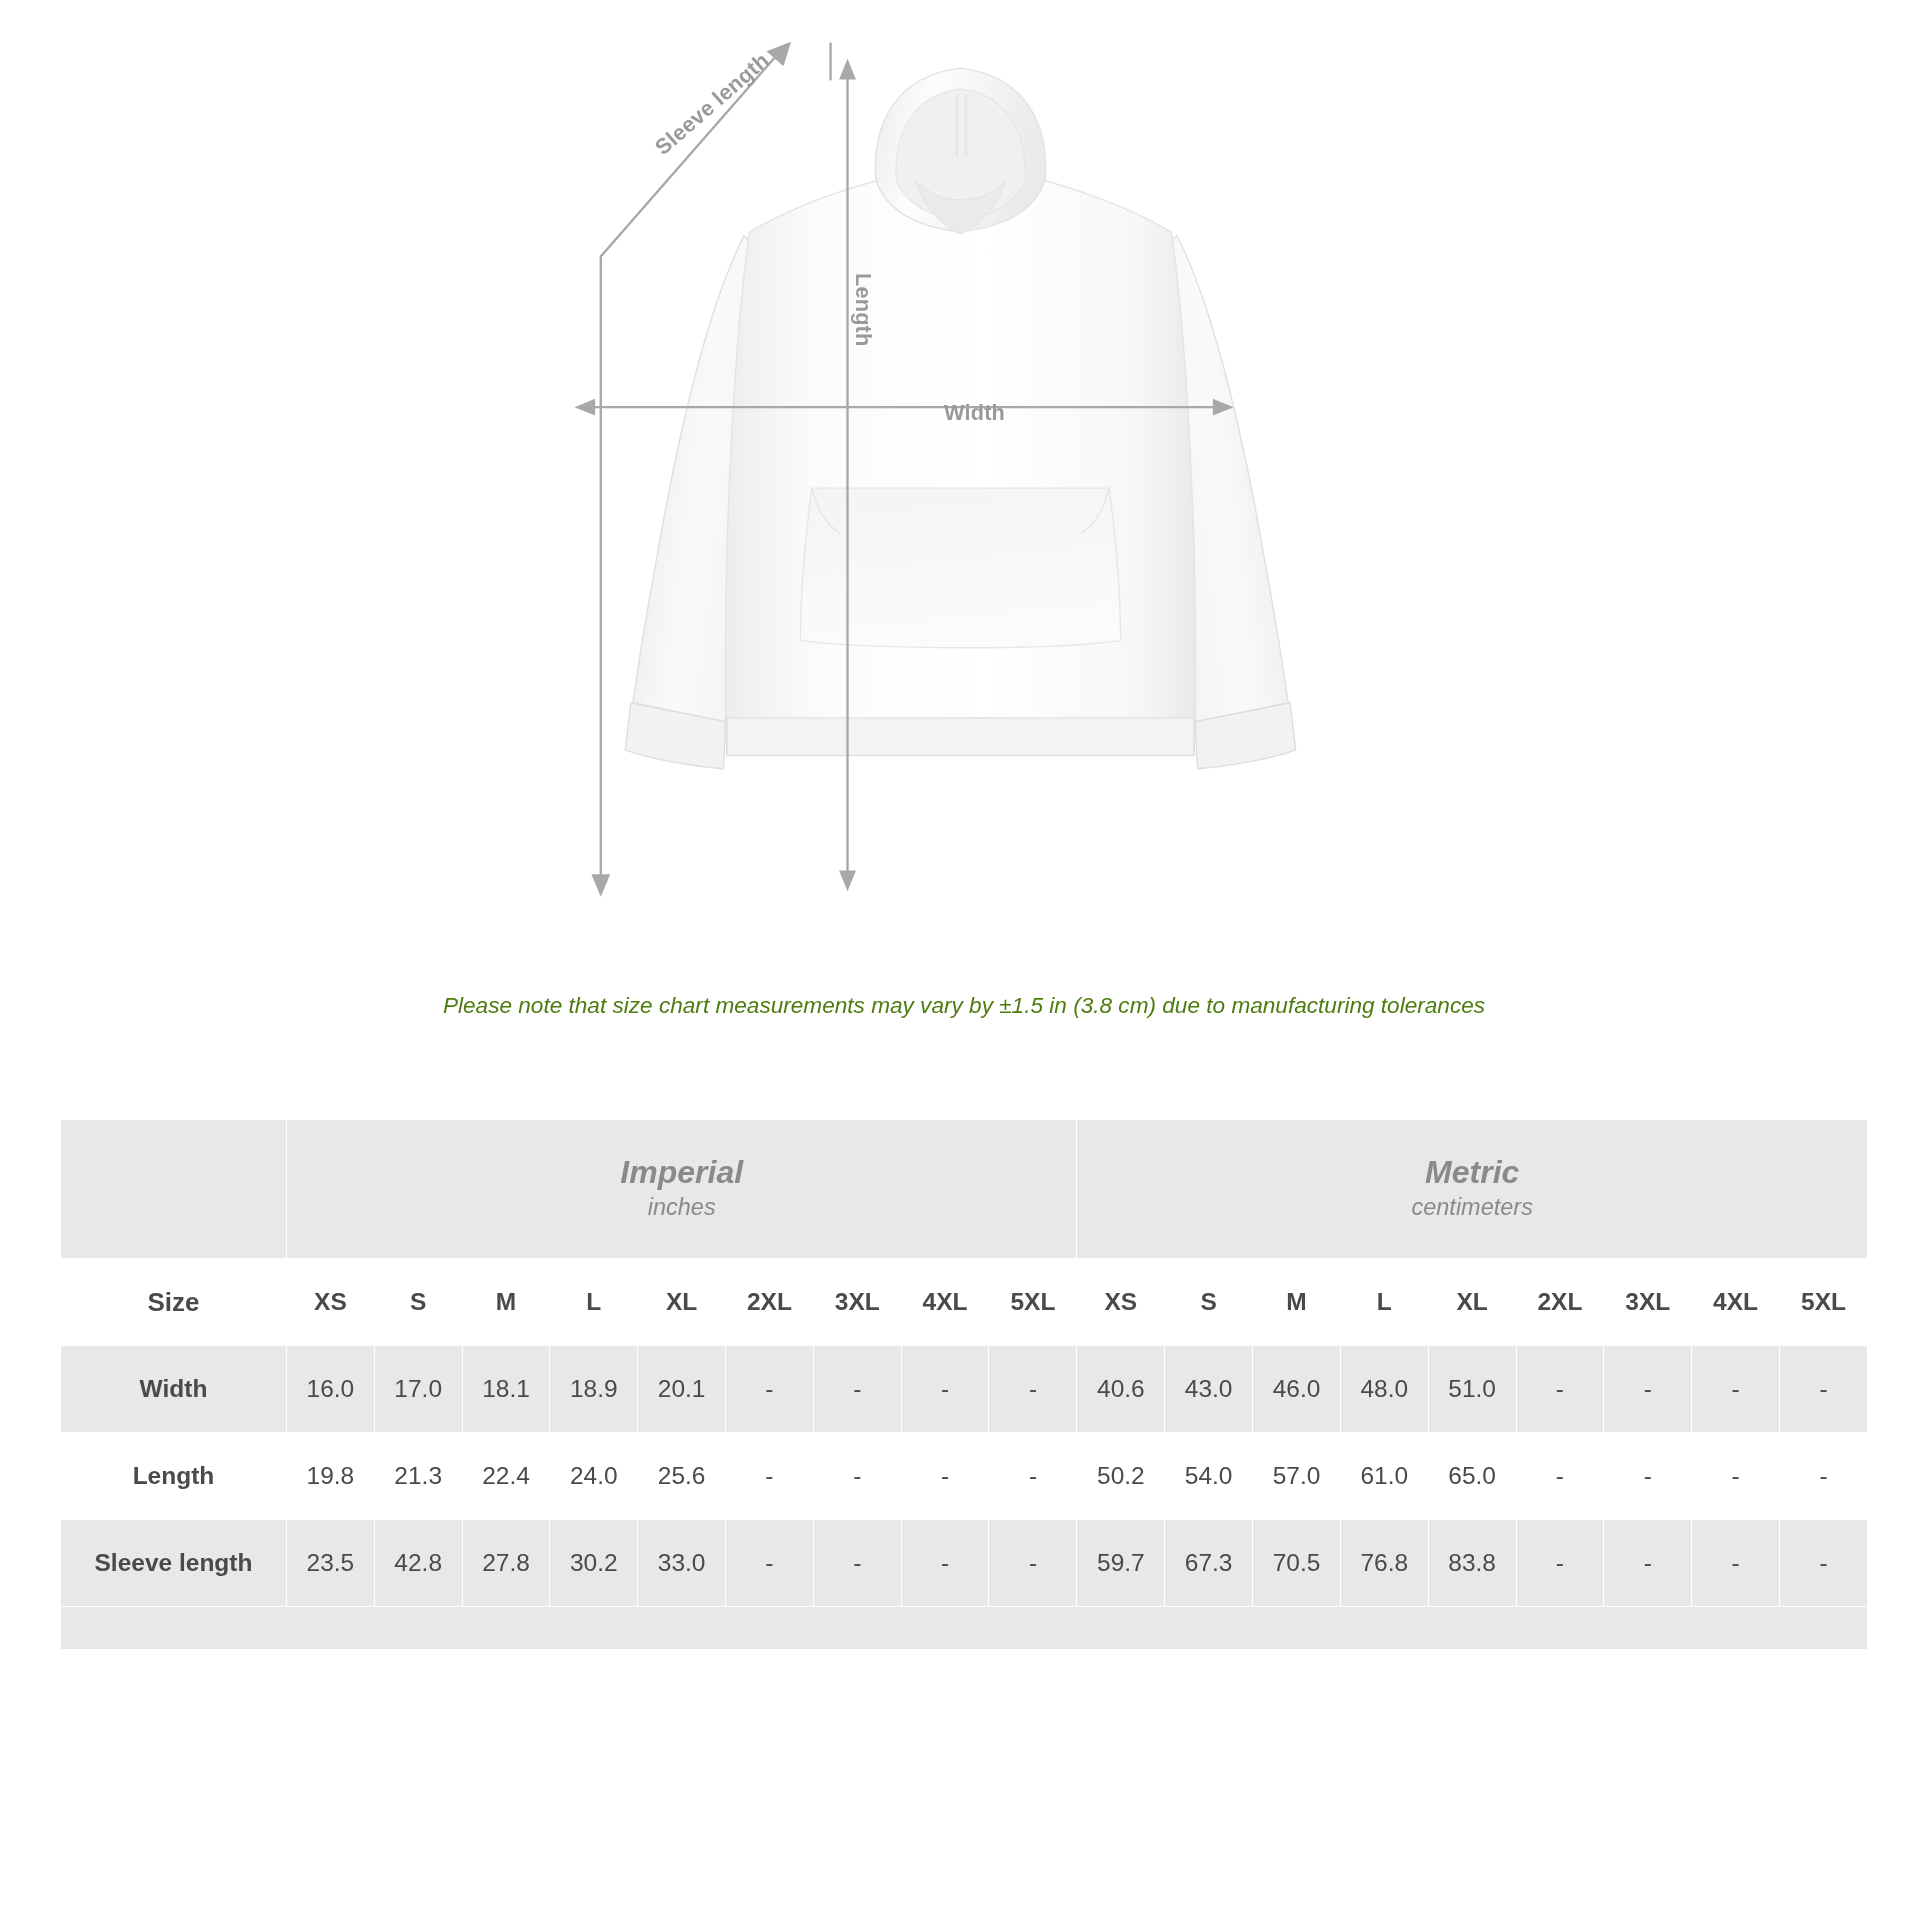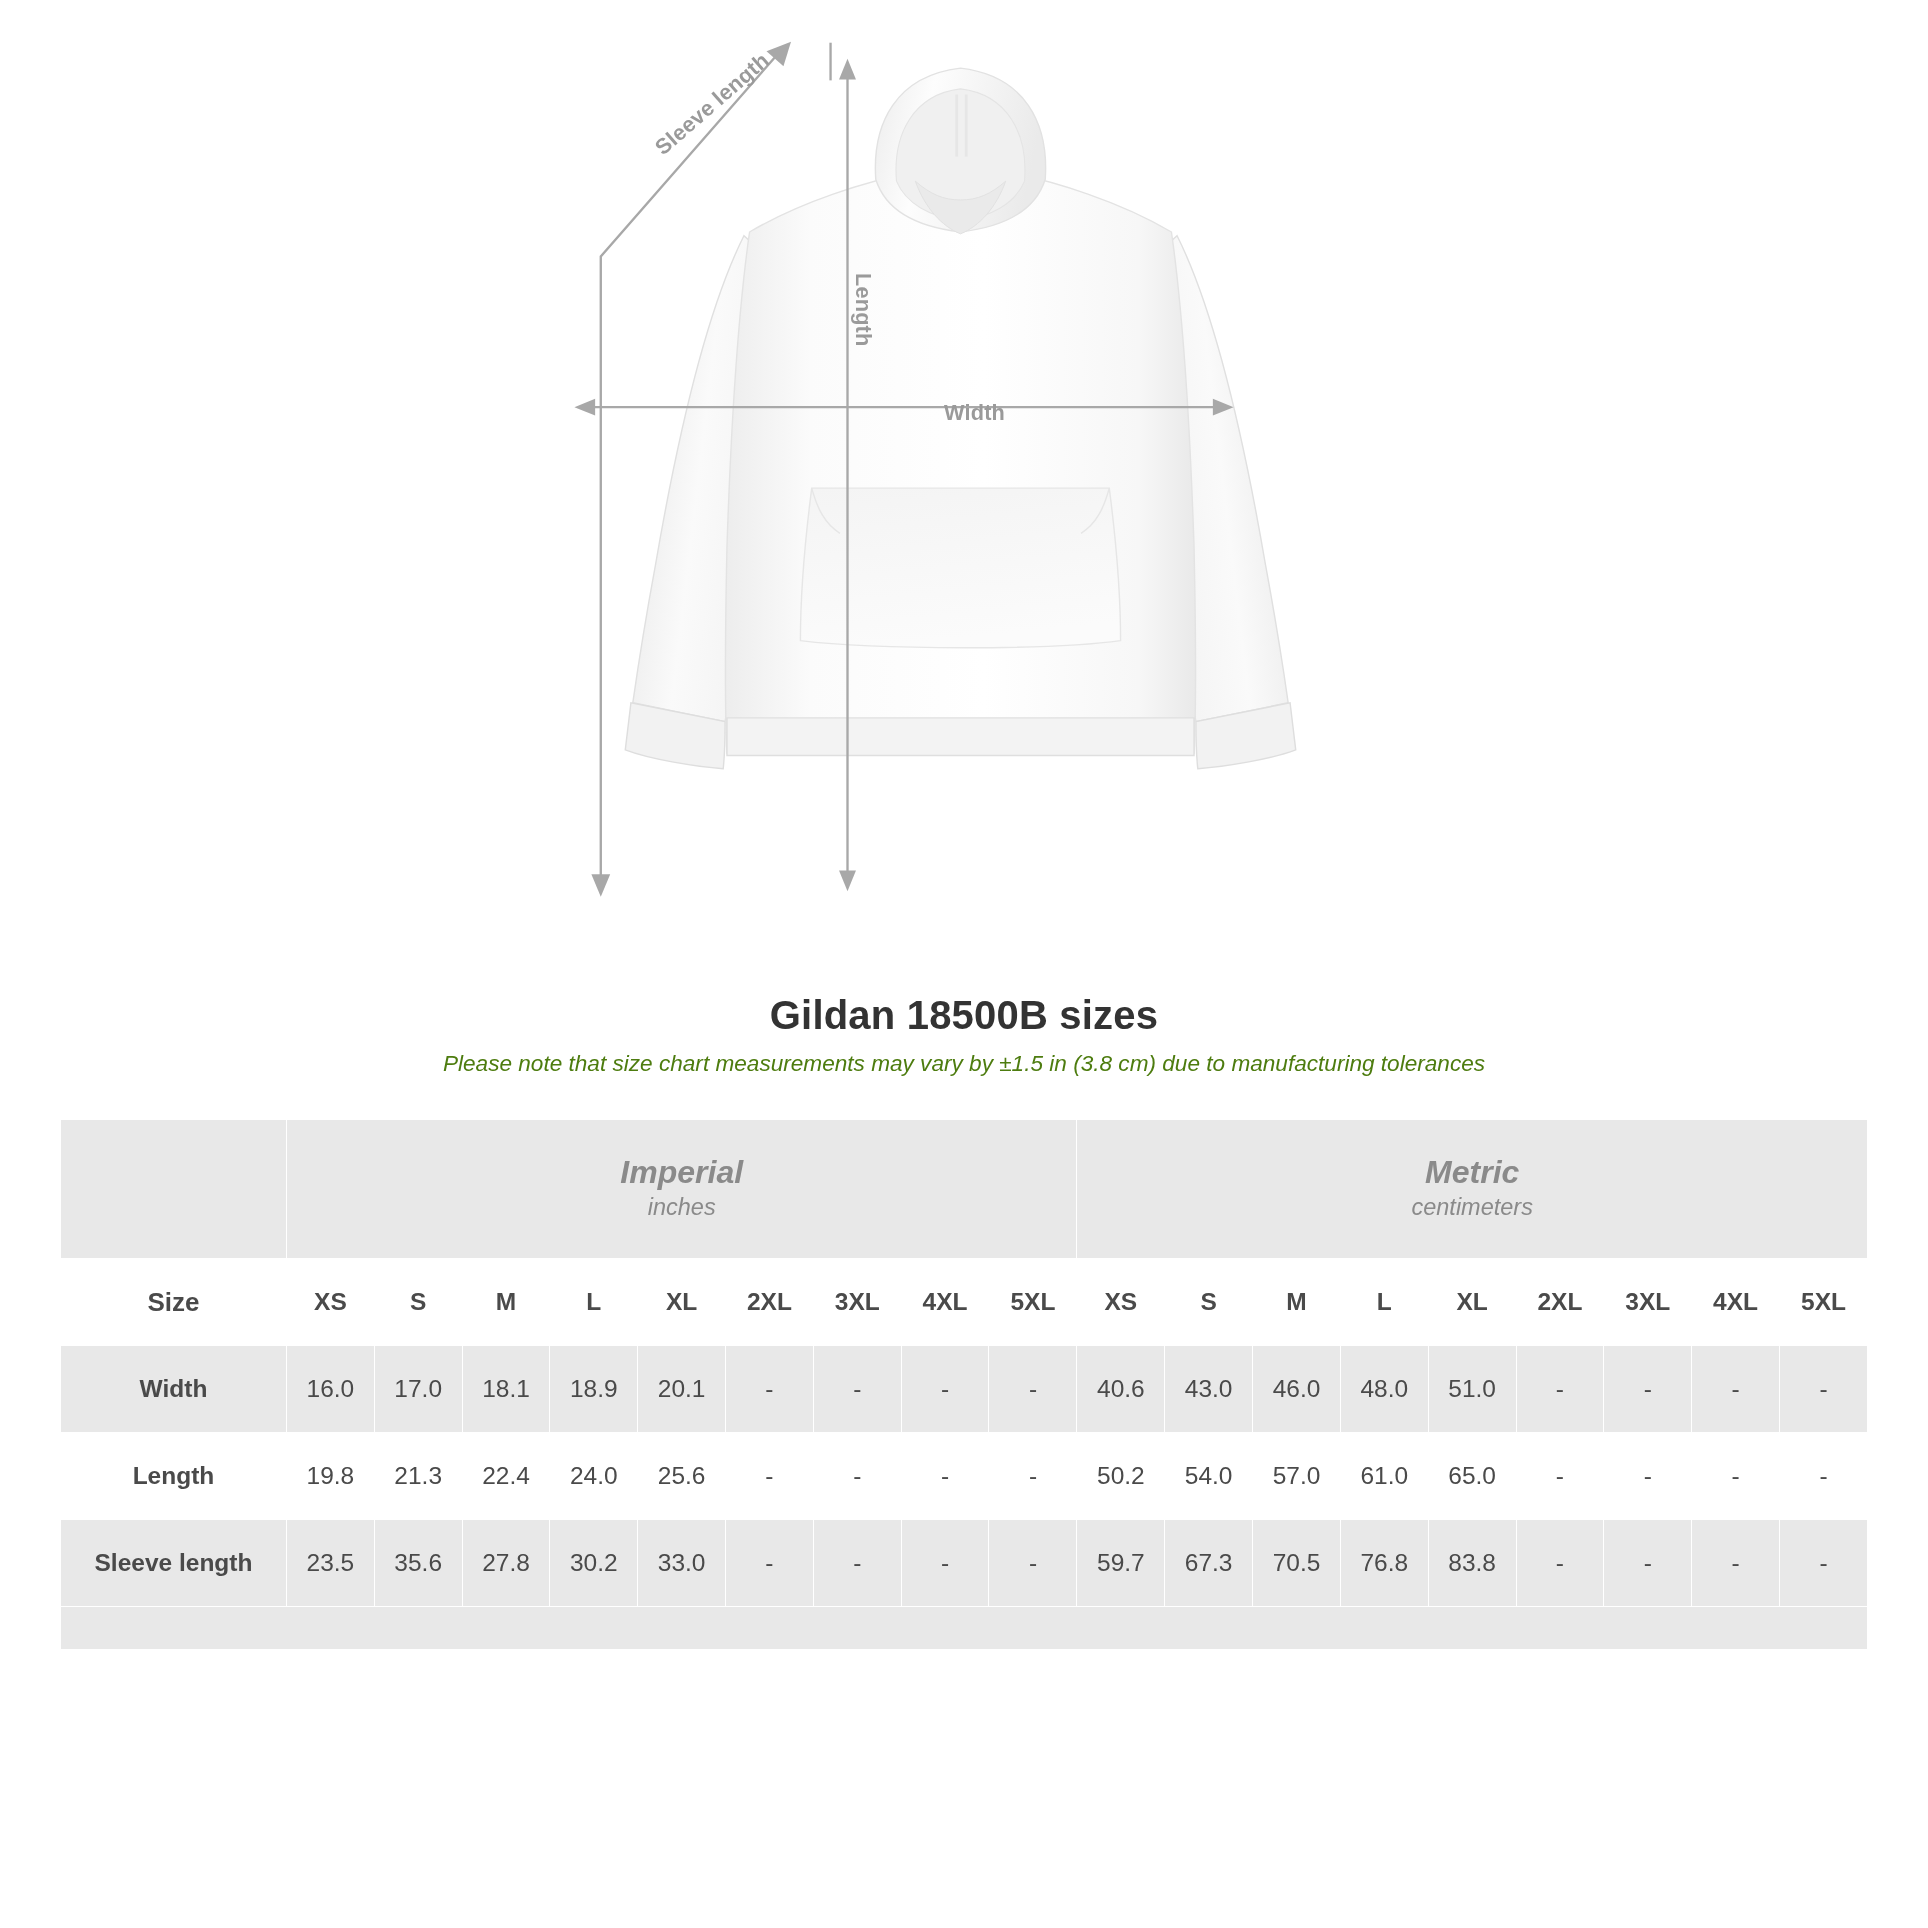--- a/index.html
+++ b/index.html
@@ -232,21 +232,20 @@
         <polygon points="38,912 28,888 48,888"></polygon>
       </g>
     </svg>
 
     <div class="anno-label anno-sleeve">Sleeve length</div>
     <div class="anno-label anno-length">Length</div>
     <div class="anno-label anno-width">Width</div>
   </div>
 
   <div class="title-block">
-    <h1 class="chart-title">Gildan 18500B sizes</h1>
     <p class="chart-note">Please note that size chart measurements may vary by ±1.5 in (3.8 cm) due to manufacturing tolerances</p>
   </div>
 
   <div class="table-wrap">
     <table class="size-table">
       <colgroup>
         <col class="c-label">
         <col class="c-val">
           <col class="c-val">
           <col class="c-val">
@@ -342,21 +341,21 @@
           <td>65.0</td>
           <td>-</td>
           <td>-</td>
           <td>-</td>
           <td>-</td>
         </tr>
 
         <tr class="data-row band-grey">
           <td class="row-label">Sleeve length</td>
           <td>23.5</td>
-          <td>35.6</td>
+          <td>42.8</td>
           <td>27.8</td>
           <td>30.2</td>
           <td>33.0</td>
           <td>-</td>
           <td>-</td>
           <td>-</td>
           <td>-</td>
           <td>59.7</td>
           <td>67.3</td>
           <td>70.5</td>

